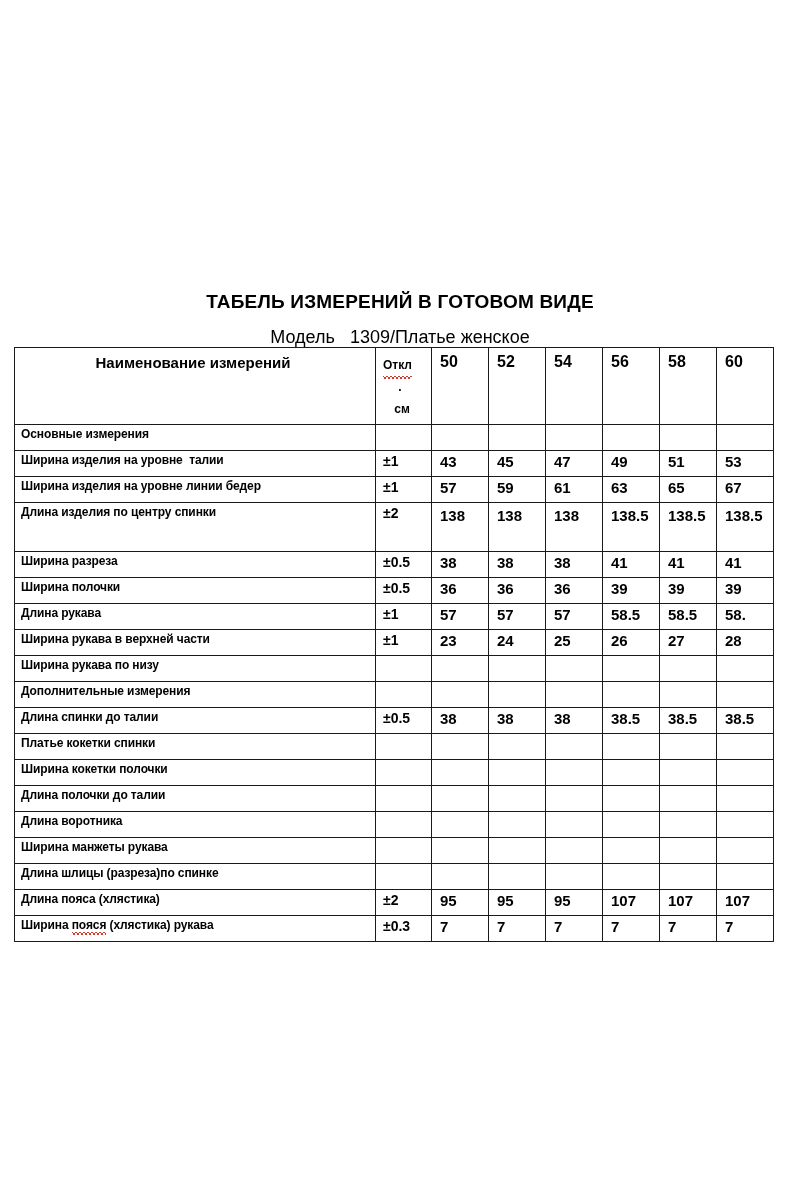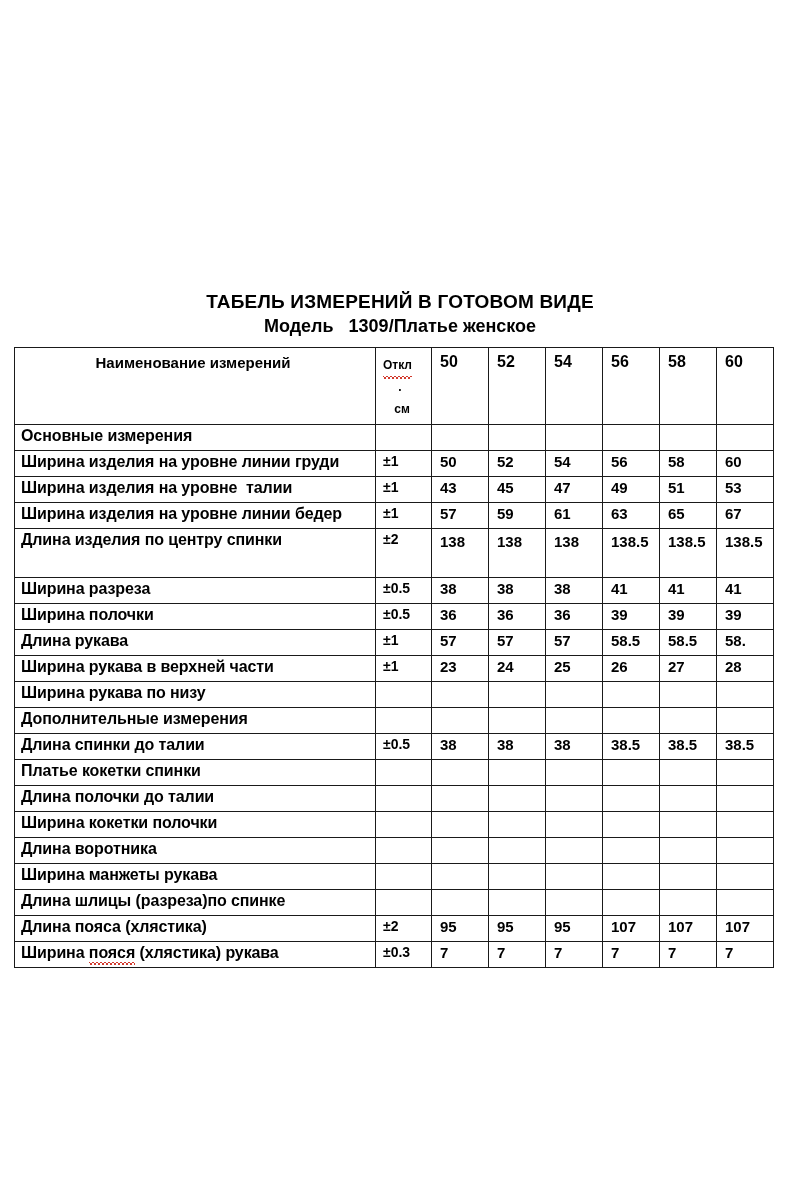--- a/index.html
+++ b/index.html
@@ -34,23 +34,23 @@
   }
   .title-main {
     font-size: 19px;
     font-weight: bold;
     letter-spacing: 0.2px;
     line-height: 24px;
     white-space: pre;
   }
   .title-sub {
     font-size: 18px;
-    font-weight: bold;
+    font-weight: normal;
     line-height: 24px;
-    margin-top: 0;
+    margin-top: 11px;
     white-space: pre;
   }
 
   
   #meas-table {
     position: absolute;
     left: 14px;
     top: 343px;
     width: 759px;
     border-collapse: collapse;
@@ -85,21 +85,21 @@
   .hdr-dev .dot-line { display: block; text-align: center; padding-right: 14px; }
   .hdr-dev .cm-line  { display: block; text-align: center; padding-right: 10px; }
   .hdr-size {
     font-size: 16px;
     padding: 5px 0 0 8px !important;
   }
 
   
   tbody td { height: 23px; }
   .lbl {
-    font-size: 16px;
+    font-size: 12px;
     padding: 2px 0 0 6px !important;
     white-space: pre;
     letter-spacing: -0.1px;
   }
   .dev {
     font-size: 14px;
     padding: 2px 0 0 7px !important;
     text-align: left;
   }
   .val {
@@ -183,30 +183,20 @@
           <td class="lbl">Основные измерения</td>
           <td class="dev"></td>
           <td class="val"></td>
           <td class="val"></td>
           <td class="val"></td>
           <td class="val"></td>
           <td class="val"></td>
           <td class="val"></td>
         </tr>
         <tr>
-          <td class="lbl">Ширина изделия на уровне линии груди</td>
-          <td class="dev">±1</td>
-          <td class="val">50</td>
-          <td class="val">52</td>
-          <td class="val">54</td>
-          <td class="val">56</td>
-          <td class="val">58</td>
-          <td class="val">60</td>
-        </tr>
-        <tr>
           <td class="lbl">Ширина изделия на уровне  талии</td>
           <td class="dev">±1</td>
           <td class="val">43</td>
           <td class="val">45</td>
           <td class="val">47</td>
           <td class="val">49</td>
           <td class="val">51</td>
           <td class="val">53</td>
         </tr>
         <tr>
@@ -313,31 +303,31 @@
           <td class="lbl">Платье кокетки спинки</td>
           <td class="dev"></td>
           <td class="val"></td>
           <td class="val"></td>
           <td class="val"></td>
           <td class="val"></td>
           <td class="val"></td>
           <td class="val"></td>
         </tr>
         <tr>
+          <td class="lbl">Ширина кокетки полочки</td>
+          <td class="dev"></td>
+          <td class="val"></td>
+          <td class="val"></td>
+          <td class="val"></td>
+          <td class="val"></td>
+          <td class="val"></td>
+          <td class="val"></td>
+        </tr>
+        <tr>
           <td class="lbl">Длина полочки до талии</td>
-          <td class="dev"></td>
-          <td class="val"></td>
-          <td class="val"></td>
-          <td class="val"></td>
-          <td class="val"></td>
-          <td class="val"></td>
-          <td class="val"></td>
-        </tr>
-        <tr>
-          <td class="lbl">Ширина кокетки полочки</td>
           <td class="dev"></td>
           <td class="val"></td>
           <td class="val"></td>
           <td class="val"></td>
           <td class="val"></td>
           <td class="val"></td>
           <td class="val"></td>
         </tr>
         <tr>
           <td class="lbl">Длина воротника</td>

